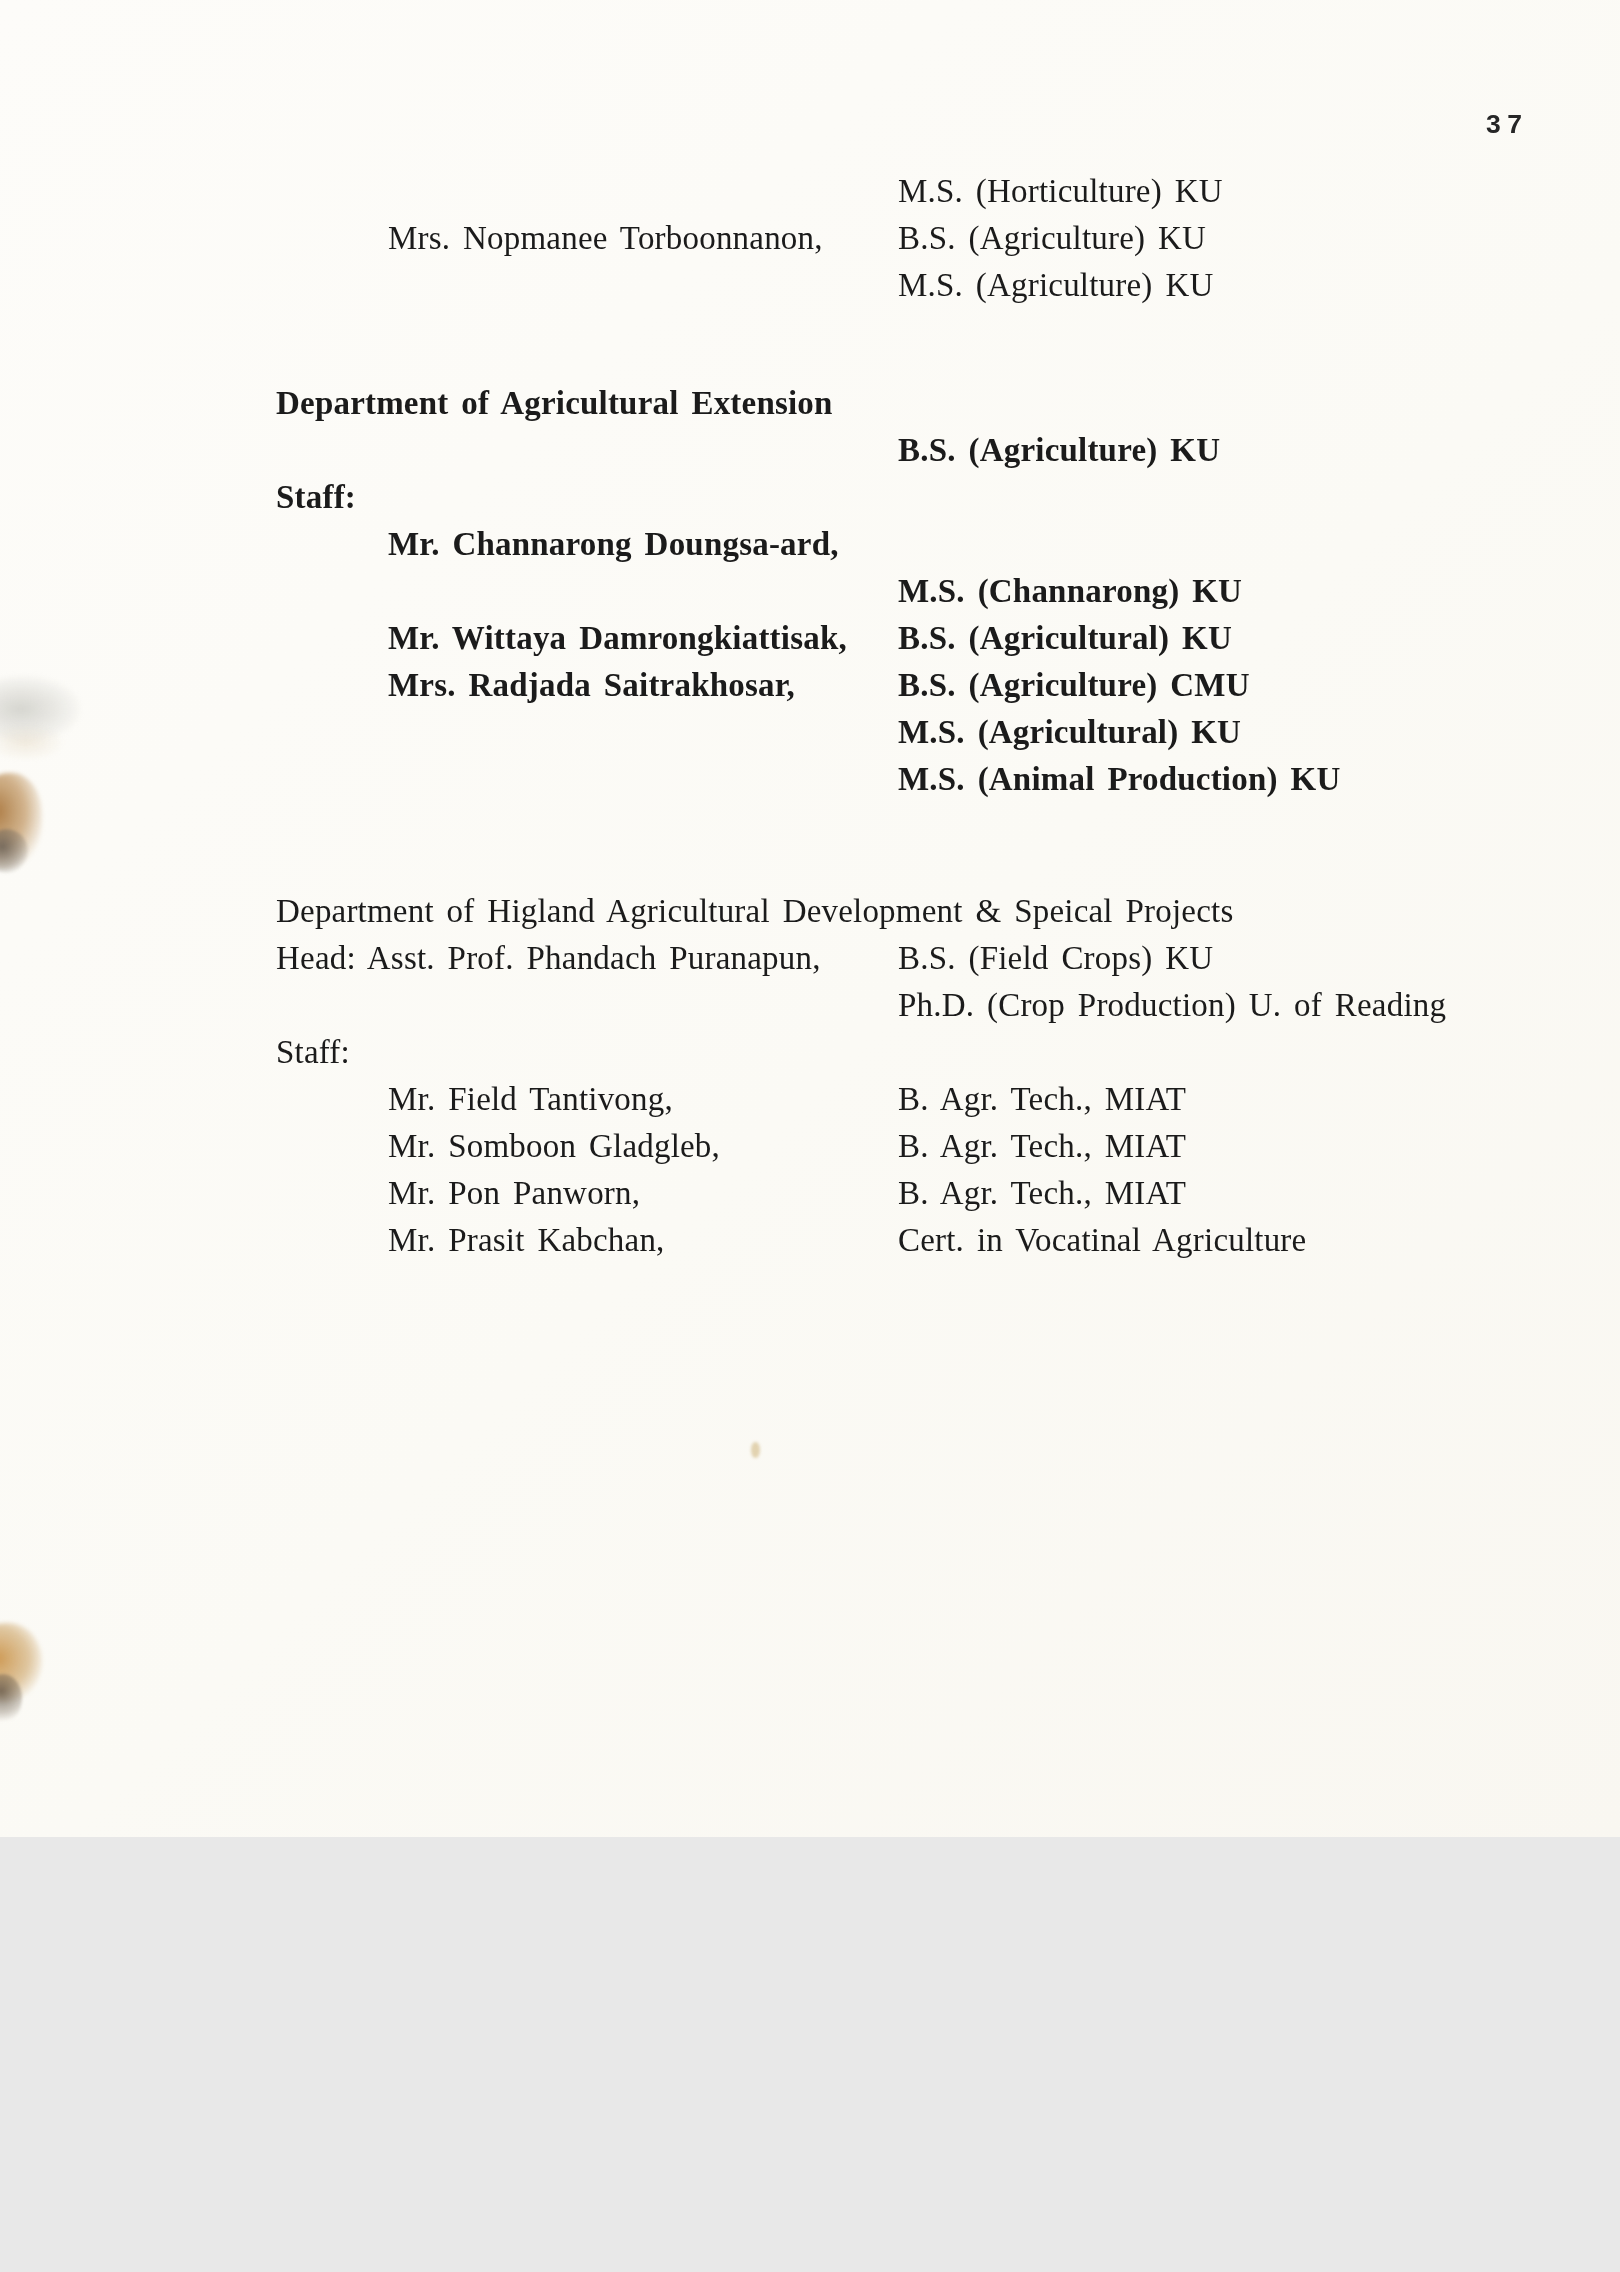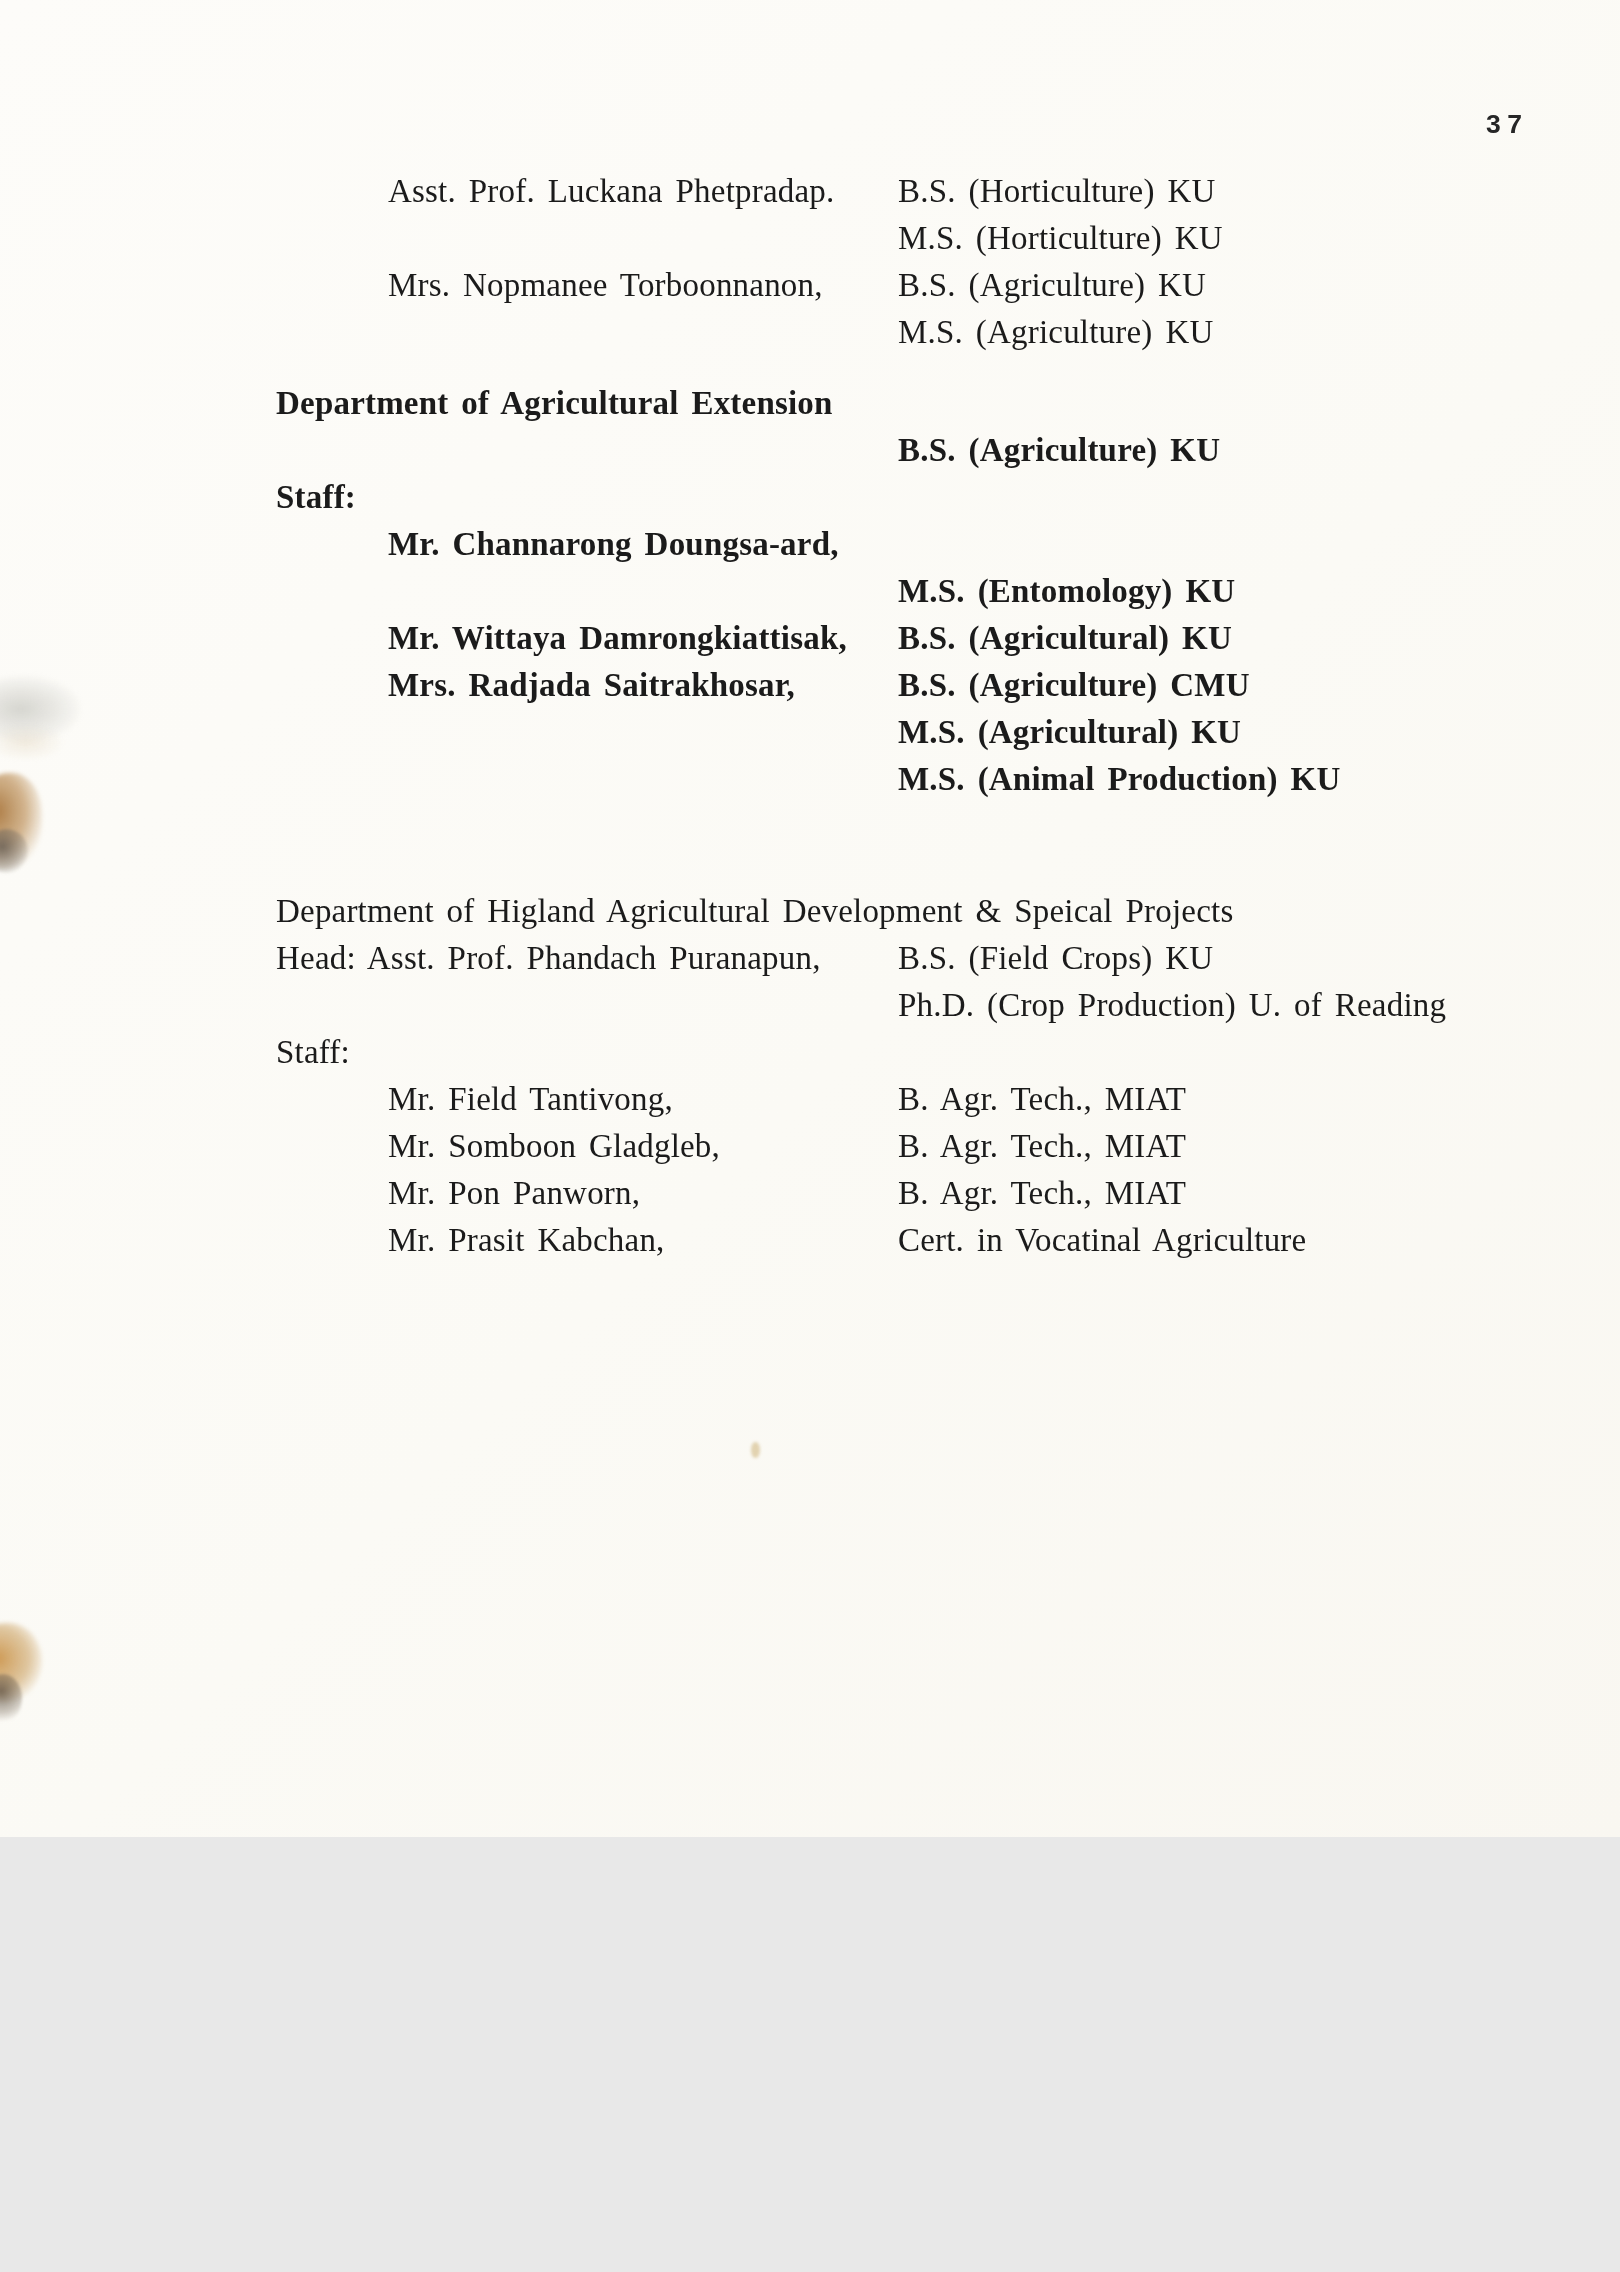--- a/index.html
+++ b/index.html
@@ -103,24 +103,20 @@
 </style>
 </head>
 <body>
 
 <div class="page">
 
   <div class="page-number">37</div>
 
   <div class="section section-1">
     <div class="line">
-      <span class="col-name">Asst. Prof. Luckana Phetpradap.</span>
-      <span class="col-degree">B.S. (Horticulture) KU</span>
-    </div>
-    <div class="line">
       <span class="col-name"></span>
       <span class="col-degree">M.S. (Horticulture) KU</span>
     </div>
     <div class="line">
       <span class="col-name">Mrs. Nopmanee Torboonnanon,</span>
       <span class="col-degree">B.S. (Agriculture) KU</span>
     </div>
     <div class="line">
       <span class="col-name"></span>
       <span class="col-degree">M.S. (Agriculture) KU</span>
@@ -135,21 +131,21 @@
       <span class="col-degree">B.S. (Agriculture) KU</span>
     </div>
     <div class="line">
       <span class="col-label">Staff:</span>
     </div>
     <div class="line">
       <span class="col-name">Mr. Channarong Doungsa-ard,</span>
     </div>
     <div class="line">
       <span class="col-name"></span>
-      <span class="col-degree">M.S. (Entomology) KU</span>
+      <span class="col-degree">M.S. (Channarong) KU</span>
     </div>
     <div class="line">
       <span class="col-name">Mr. Wittaya Damrongkiattisak,</span>
       <span class="col-degree">B.S. (Agricultural) KU</span>
     </div>
     <div class="line">
       <span class="col-name">Mrs. Radjada Saitrakhosar,</span>
       <span class="col-degree">B.S. (Agriculture) CMU</span>
     </div>
     <div class="line">

